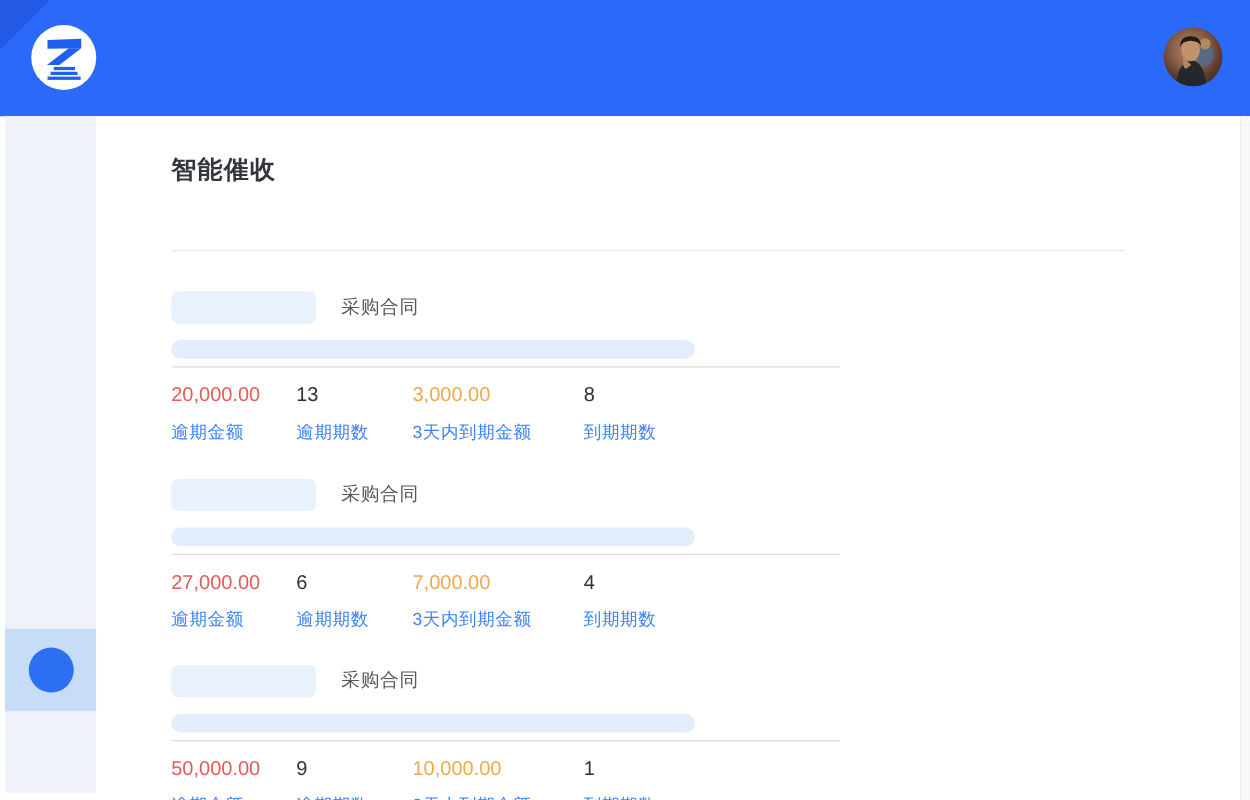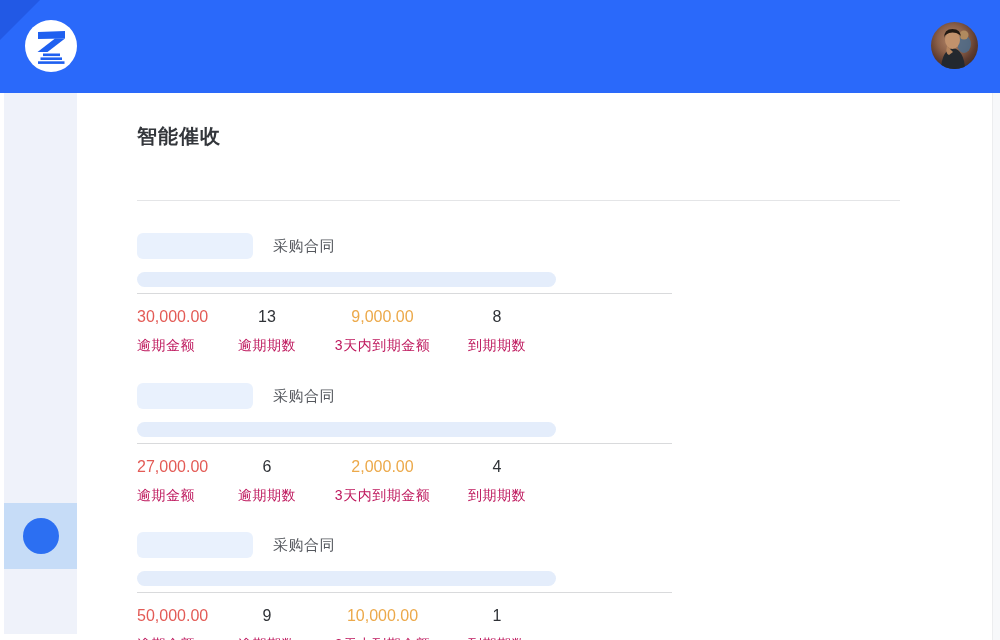--- a/index.html
+++ b/index.html
@@ -43,30 +43,30 @@
   .card { position:relative; height:149.5px; }
   .pill { position:absolute; left:0; top:0; width:116px; height:26px;
     background:#E9F1FD; border-radius:6px; }
   .tag { position:absolute; left:136px; top:0; height:26px; line-height:26px;
     font-size:15px; letter-spacing:.5px; color:#55585E; }
   .bar { position:absolute; left:0; top:39px; width:419px; height:15px;
     background:#E4EDFB; border-radius:7.5px; }
   .card-divider { position:absolute; left:0; top:60px; width:535px; height:0;
     border-top:1px solid #D9DADC; }
   .stats { position:absolute; left:0; top:74px; display:flex; align-items:flex-start; }
-  .stat-col { text-align:center; }
+  .stat-col { text-align:left; }
   .stat-col.col-0 { width:100px; text-align:left; }
   .stat-col.col-1 { width:60px; }
   .stat-col.col-2 { width:105px; margin-left:33px; }
   .stat-col.col-3 { width:60px; margin-left:32px; }
   .stat-value { font-size:16px; line-height:20px; font-weight:500; color:#2F3237; }
   .stat-value.tone-red { color:#E35B56; }
   .stat-value.tone-orange { color:#ECA94A; }
   .stat-value.tone-dark { color:#2F3237; }
-  .stat-label { margin-top:9px; font-size:14px; line-height:18px; color:#be185d; letter-spacing:.5px; }
+  .stat-label { margin-top:9px; font-size:14px; line-height:18px; color:#3b82f6; letter-spacing:.5px; }
 </style>
 </head>
 <body>
 
 <div class="app">
 
   <div class="header">
     <div class="header-corner"></div>
     <div class="logo">
       <svg width="52" height="52" viewBox="0 0 52 52">
@@ -105,29 +105,29 @@
     <h1 class="page-title">智能催收</h1>
     <div class="title-divider"></div>
     <div class="cards" id="cards">
   <section class="card">
     <div class="pill"></div>
     <div class="tag">采购合同</div>
     <div class="bar"></div>
     <div class="card-divider"></div>
     <div class="stats">
             <div class="stat-col col-0">
-              <div class="stat-value tone-red">30,000.00</div>
+              <div class="stat-value tone-red">20,000.00</div>
               <div class="stat-label">逾期金额</div>
             </div>
             <div class="stat-col col-1">
               <div class="stat-value tone-dark">13</div>
               <div class="stat-label">逾期期数</div>
             </div>
             <div class="stat-col col-2">
-              <div class="stat-value tone-orange">9,000.00</div>
+              <div class="stat-value tone-orange">3,000.00</div>
               <div class="stat-label">3天内到期金额</div>
             </div>
             <div class="stat-col col-3">
               <div class="stat-value tone-dark">8</div>
               <div class="stat-label">到期期数</div>
             </div>
           </div>
   </section>
 
   <section class="card">
@@ -138,21 +138,21 @@
     <div class="stats">
             <div class="stat-col col-0">
               <div class="stat-value tone-red">27,000.00</div>
               <div class="stat-label">逾期金额</div>
             </div>
             <div class="stat-col col-1">
               <div class="stat-value tone-dark">6</div>
               <div class="stat-label">逾期期数</div>
             </div>
             <div class="stat-col col-2">
-              <div class="stat-value tone-orange">2,000.00</div>
+              <div class="stat-value tone-orange">7,000.00</div>
               <div class="stat-label">3天内到期金额</div>
             </div>
             <div class="stat-col col-3">
               <div class="stat-value tone-dark">4</div>
               <div class="stat-label">到期期数</div>
             </div>
           </div>
   </section>
 
   <section class="card">

